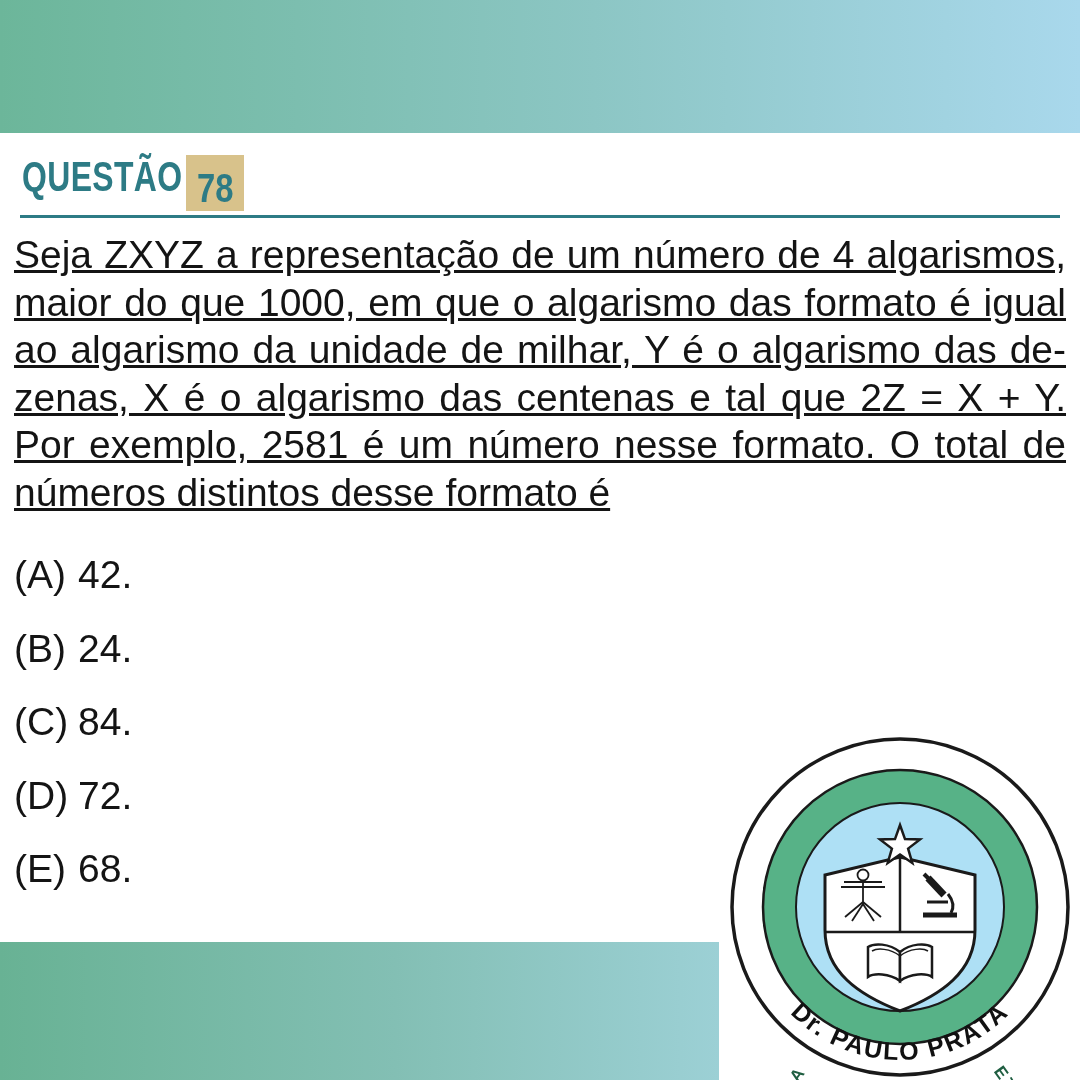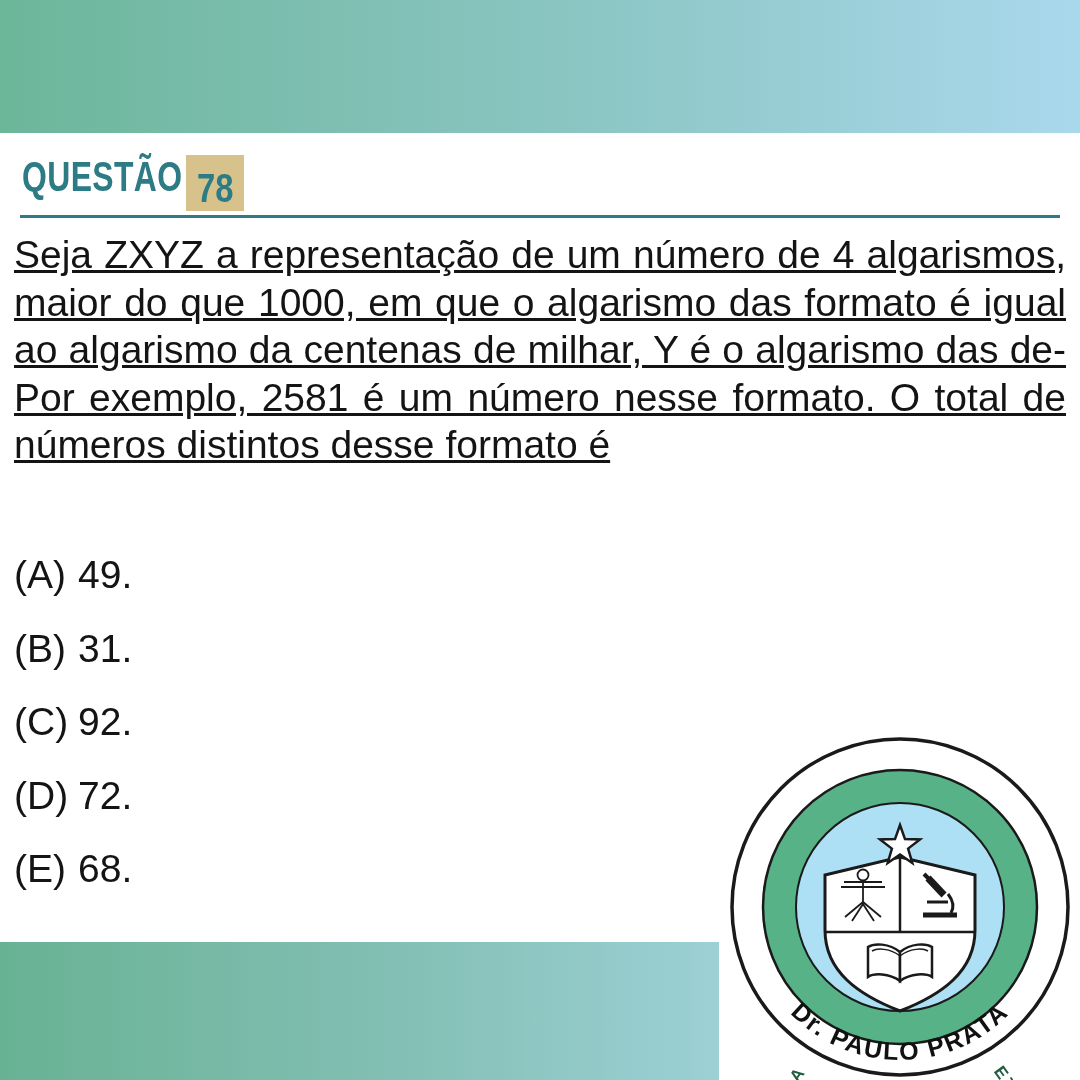--- a/index.html
+++ b/index.html
@@ -92,37 +92,38 @@
 
 <div class="q-label">QUESTÃO</div>
 <div class="q-badge">
   <span>78</span>
 </div>
 <div class="header-rule"></div>
 
 <div class="question">
   <div class="qline">Seja ZXYZ a representação de um número de 4 algarismos,</div>
   <div class="qline">maior do que 1000, em que o algarismo das formato é igual</div>
-  <div class="qline">ao algarismo da centenas de milhar, Y é o algarismo das de-</div>
+  <div class="qline">ao algarismo da unidade de milhar, Y é o algarismo das de-</div>
+  <div class="qline">zenas, X é o algarismo das centenas e tal que 2Z = X + Y.</div>
   <div class="qline">Por exemplo, 2581 é um número nesse formato. O total de</div>
   <div class="qline last">números distintos desse formato é</div>
 </div>
 
 <div class="options">
   <div class="opt-row">
     <span class="opt-label">(A)</span>
-    <span class="opt-value">49.</span>
+    <span class="opt-value">42.</span>
   </div>
   <div class="opt-row">
     <span class="opt-label">(B)</span>
-    <span class="opt-value">31.</span>
+    <span class="opt-value">24.</span>
   </div>
   <div class="opt-row">
     <span class="opt-label">(C)</span>
-    <span class="opt-value">92.</span>
+    <span class="opt-value">84.</span>
   </div>
   <div class="opt-row">
     <span class="opt-label">(D)</span>
     <span class="opt-value">72.</span>
   </div>
   <div class="opt-row">
     <span class="opt-label">(E)</span>
     <span class="opt-value">68.</span>
   </div>
 </div>

